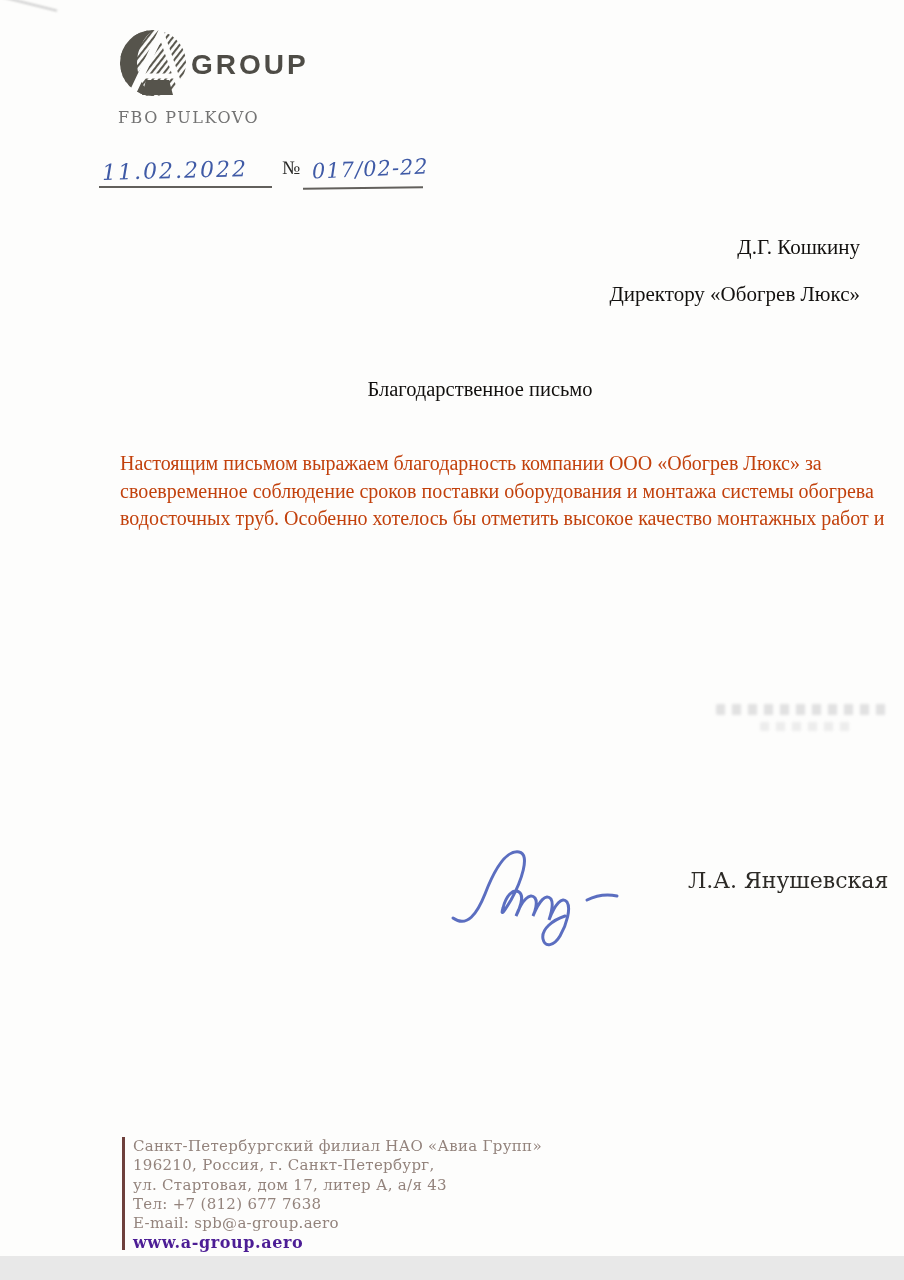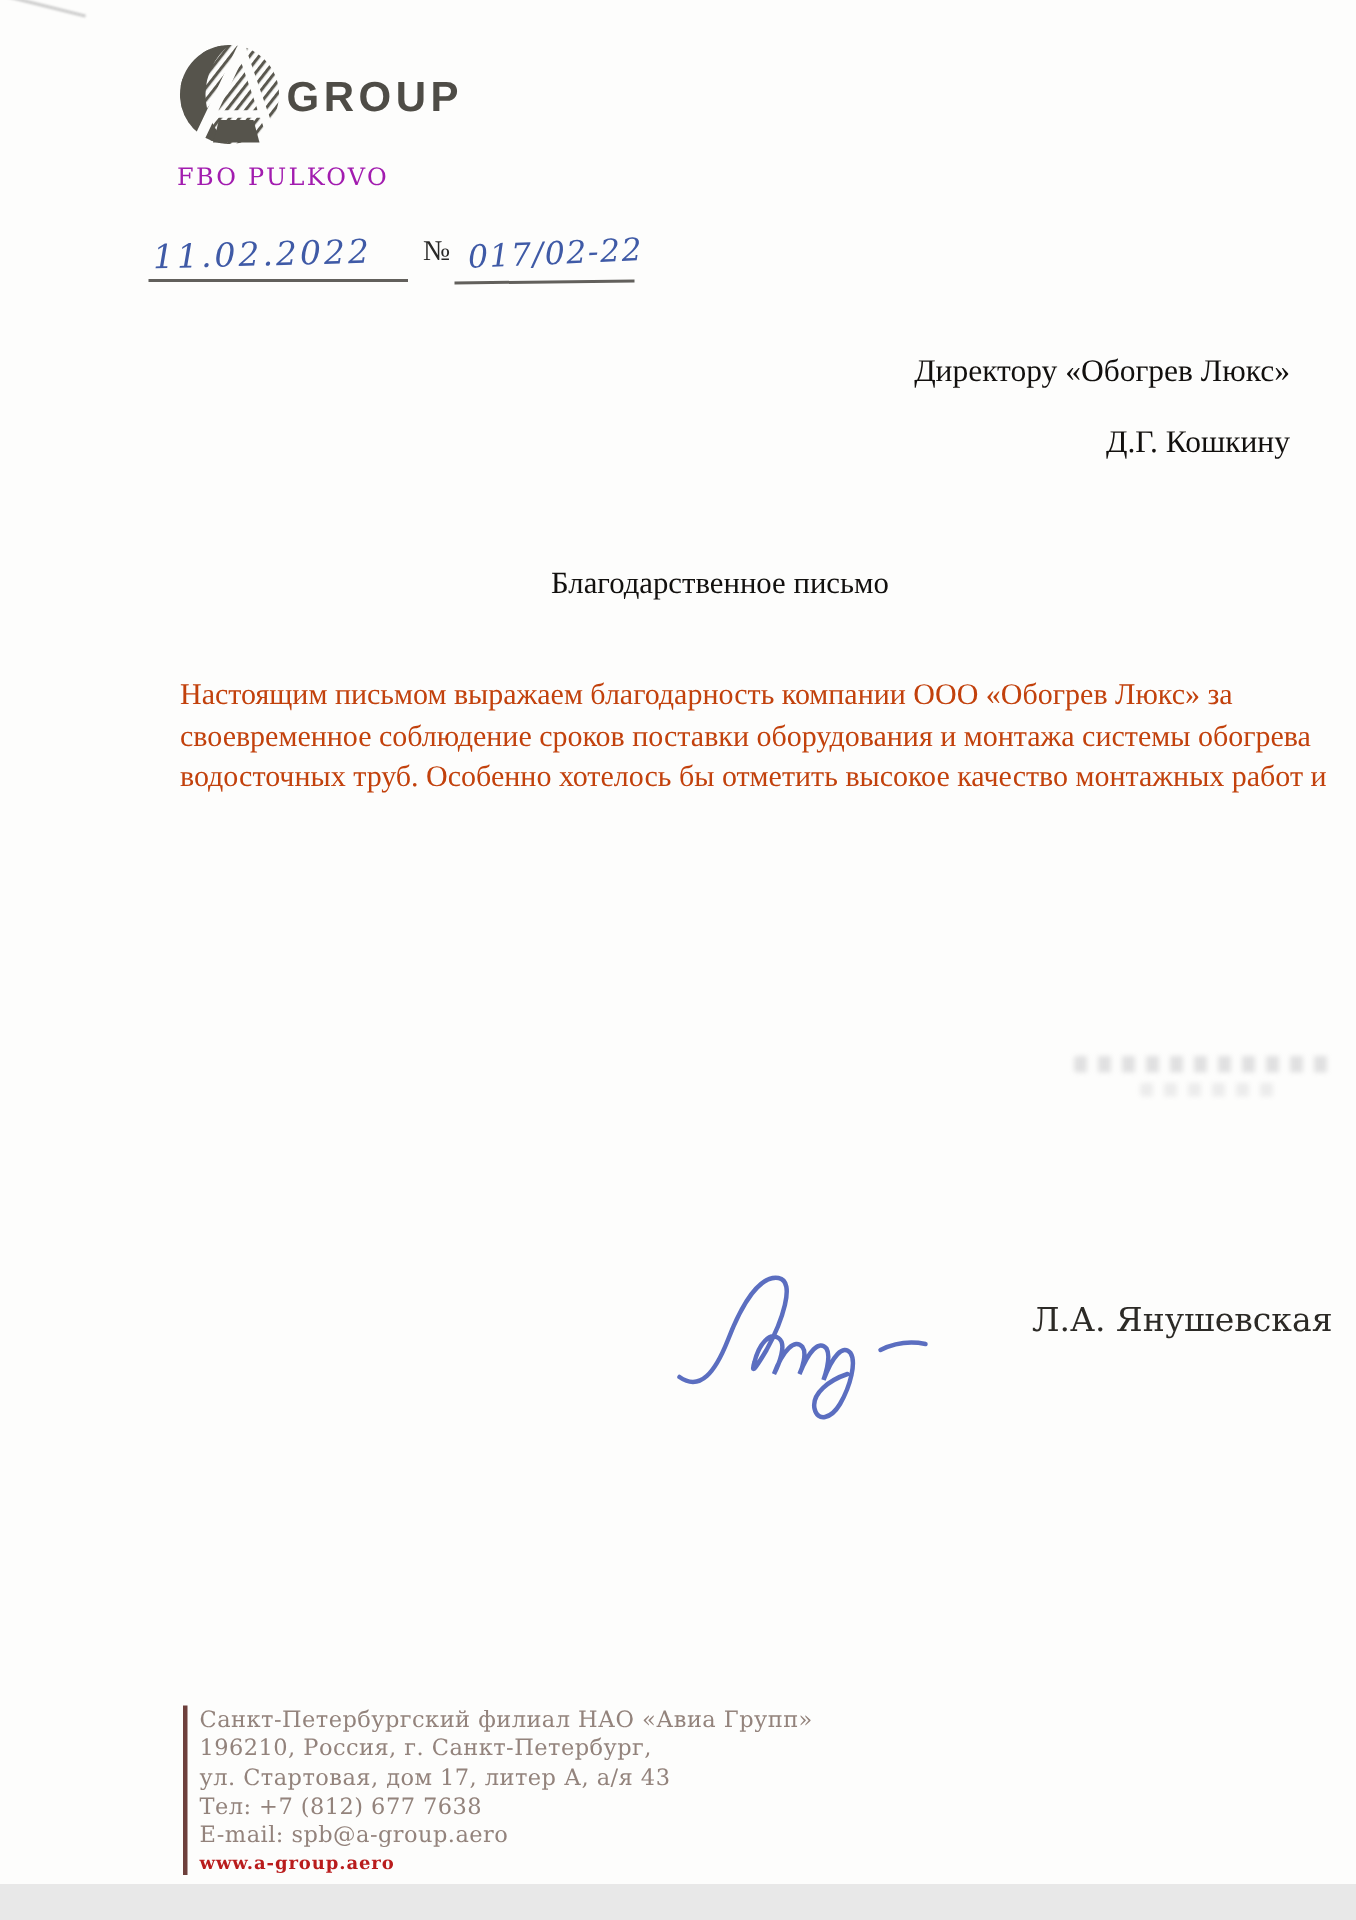--- a/index.html
+++ b/index.html
@@ -12,21 +12,21 @@
 
   
   .brand-text{
     left:191px;top:49px;
     font-family:"Liberation Sans", sans-serif;font-weight:bold;
     font-size:28px;letter-spacing:3px;color:#4e4c46;
   }
   .fbo{
     left:118px;top:108px;
     font-family:"DejaVu Serif", serif;
-    font-size:16px;letter-spacing:1.5px;color:#a21caf;
+    font-size:16px;letter-spacing:1.5px;color:#737373;
   }
 
   
   .hand{
     font-family:"DejaVu Serif", serif;font-style:italic;
     color:#3f5aa6;
   }
   .hand-date{left:102px;top:158px;font-size:22px;letter-spacing:2px;transform:rotate(-1.5deg);}
   .hand-number{left:312px;top:157px;font-size:21px;letter-spacing:1px;transform:rotate(-2.5deg);}
   .rule{height:2px;background:#62605c;}
@@ -45,21 +45,21 @@
   .position{left:128px;top:836px;font-family:"DejaVu Serif", serif;font-size:19px;line-height:23.5px;color:#2c2a26;}
   .signer-name{left:688px;top:868px;font-family:"DejaVu Serif", serif;font-size:22px;color:#2c2a26;}
   .signature-svg{left:445px;top:838px;}
 
   
   .executor{left:128px;top:1024px;font-family:"DejaVu Serif", serif;font-size:16.5px;line-height:23px;color:#98a2a6;letter-spacing:0.4px;}
 
   
   .footer-bar{left:122px;top:1137px;width:3px;height:113px;background:#6e403c;}
   .footer{left:133px;top:1137px;font-family:"DejaVu Serif", serif;font-size:15px;line-height:19.3px;color:#93837c;letter-spacing:0.3px;}
-  .footer .website{font-weight:bold;color:#b91c1c;font-size:12px;letter-spacing:0.6px;}
+  .footer .website{font-weight:bold;color:#4c1d95;font-size:16px;letter-spacing:0.6px;}
 
   
   .artifact{
     background:repeating-linear-gradient(90deg, rgba(125,125,132,0.22) 0 9px, rgba(0,0,0,0) 9px 16px);
     filter:blur(1.6px);border-radius:2px;
   }
   .artifact-1{left:716px;top:704px;width:170px;height:11px;}
   .artifact-2{left:760px;top:722px;width:96px;height:9px;opacity:.6;}
   .corner-streak{left:-6px;top:2px;width:64px;height:2px;background:rgba(110,110,110,0.35);transform:rotate(14deg);filter:blur(0.8px);}
 </style>
@@ -88,22 +88,22 @@
   <div class="abs brand-text">GROUP</div>
   <div class="abs fbo">FBO PULKOVO</div>
 
   <div class="abs hand hand-date">11.02.2022</div>
   <div class="abs rule rule-date"></div>
   <div class="abs no-sign">№</div>
   <div class="abs hand hand-number">017/02-22</div>
   <div class="abs rule rule-number"></div>
 
   <div class="abs recipient">
+    <div>Д.Г. Кошкину</div>
     <div>Директору «Обогрев Люкс»</div>
-    <div>Д.Г. Кошкину</div>
   </div>
 
   <div class="abs title">Благодарственное письмо</div>
 
   <div class="abs body-text">
     <div>Настоящим письмом выражаем благодарность компании ООО «Обогрев Люкс» за</div>
     <div>своевременное соблюдение сроков поставки оборудования и монтажа системы обогрева</div>
     <div>водосточных труб. Особенно хотелось бы отметить высокое качество монтажных работ и</div>
   </div>
 

